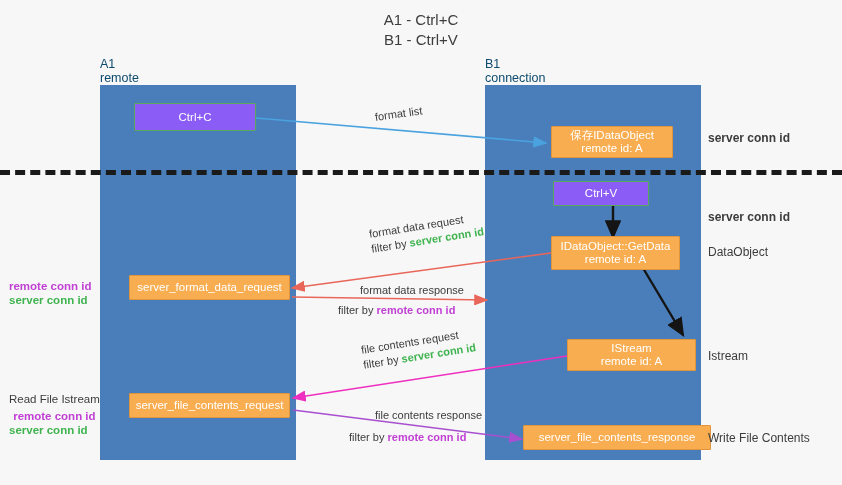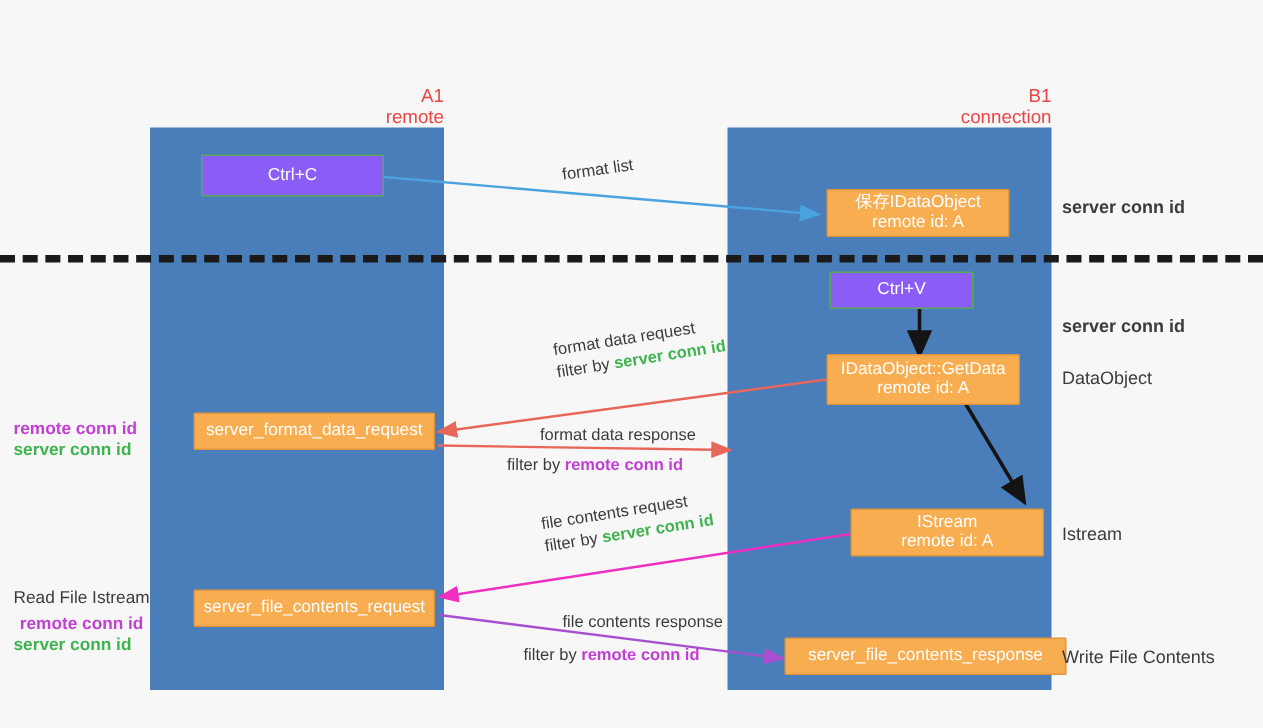--- a/index.html
+++ b/index.html
@@ -29,23 +29,23 @@
     position: absolute;
     top: 85px;
     height: 375px;
     background: #4a7ebb;
   }
   .lane.a1 { left: 100px; width: 196px; }
   .lane.b1 { left: 485px; width: 216px; }
 
   .lane-head {
     position: absolute;
-    text-align: right;
+    text-align: left;
     font-size: 12.5px;
-    color: #ef4444;
+    color: #0c4a6e;
     line-height: 14px;
   }
   .lane-head.a1 { left: 100px; top: 57px; width: 196px; }
   .lane-head.b1 { left: 485px; top: 57px; width: 216px; }
 
   .node {
     position: absolute;
     box-sizing: border-box;
     display: flex;
     flex-direction: column;
@@ -97,20 +97,24 @@
     line-height: 14px;
   }
   .rot-a { transform: rotate(-8deg); transform-origin: left top; }
   .rot-b { transform: rotate(-9deg); transform-origin: left top; }
 </style>
 </head>
 <body>
 
 <div id="canvas">
 
+  <div class="title-block">
+    <div>A1 - Ctrl+C</div>
+    <div>B1 - Ctrl+V</div>
+  </div>
 
   <div class="lane-head a1">
     <div>A1</div>
     <div>remote</div>
   </div>
   <div class="lane-head b1">
     <div>B1</div>
     <div>connection</div>
   </div>
 

